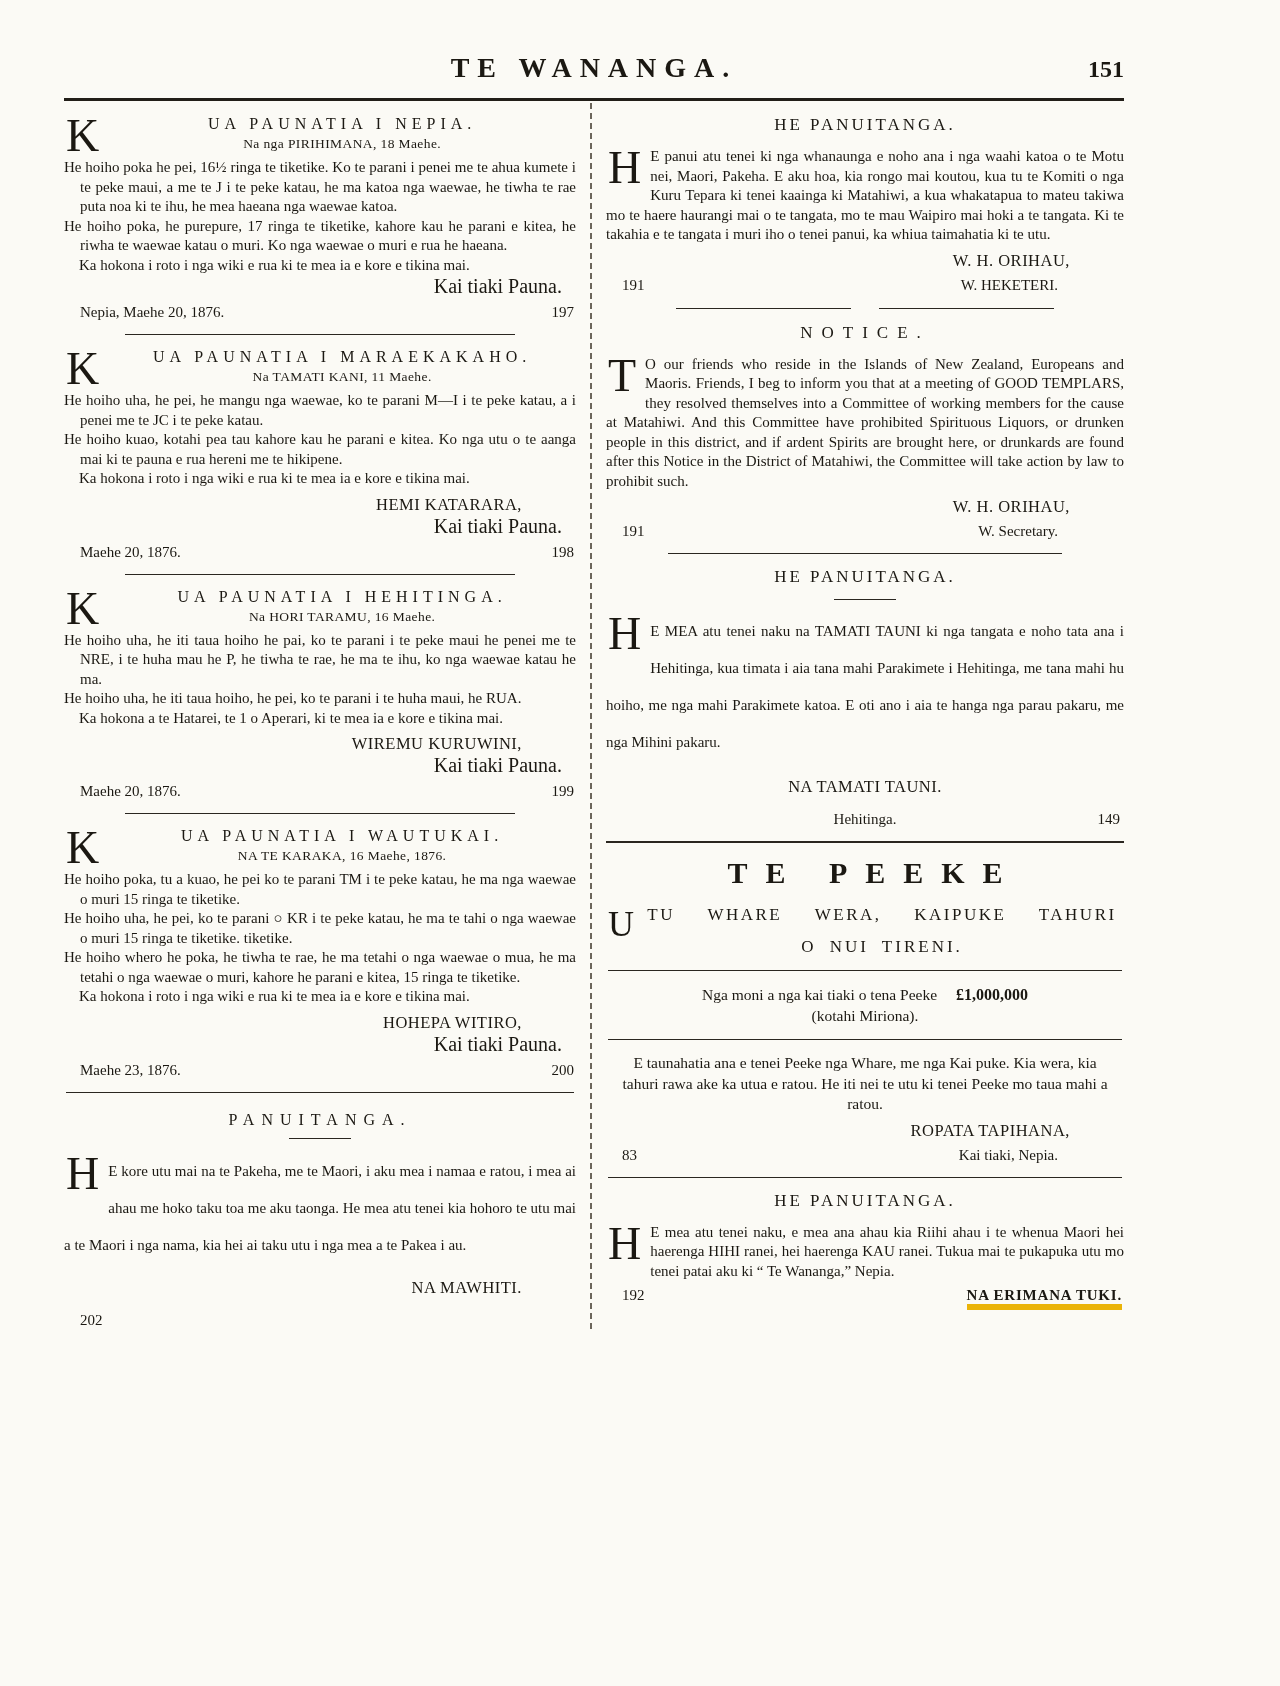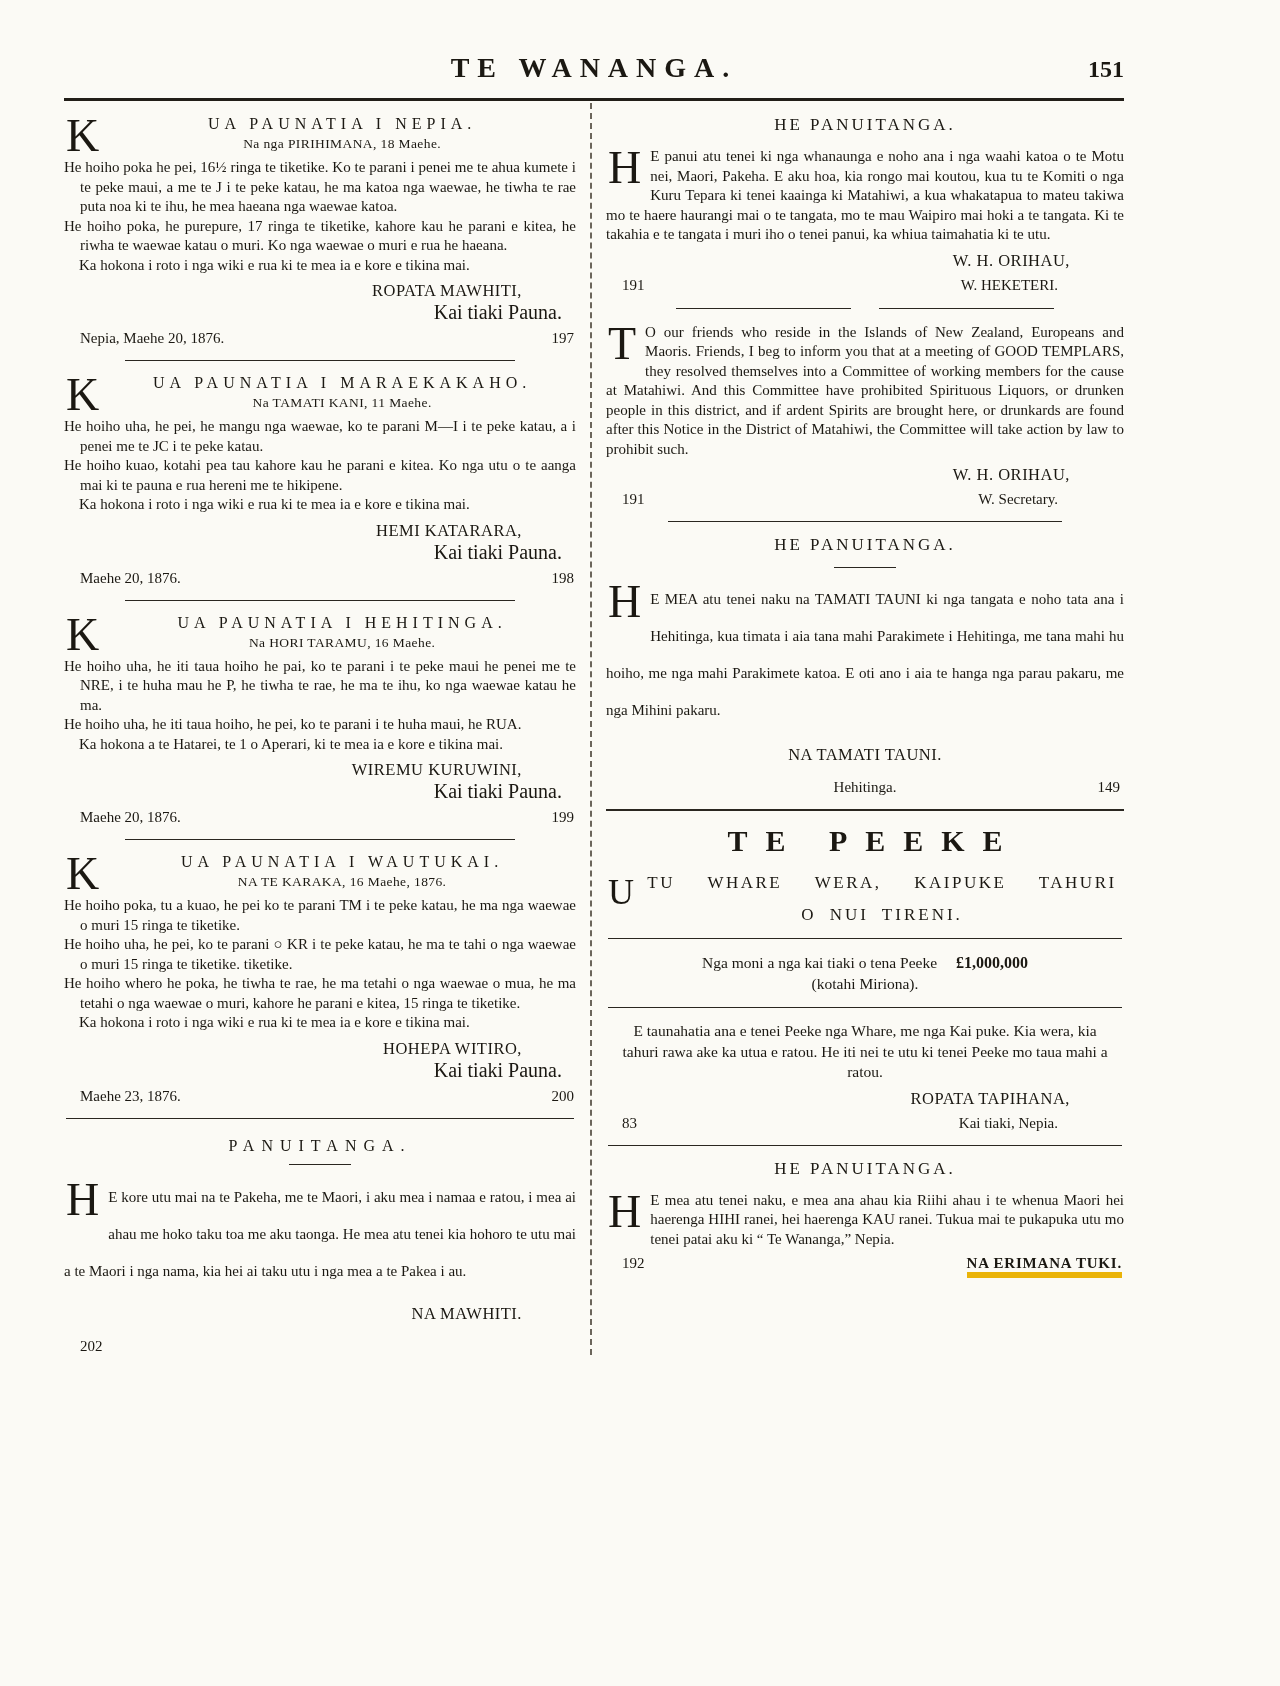--- a/index.html
+++ b/index.html
@@ -78,21 +78,20 @@
 
       <section>
         <div class="khead">
           <span class="dropcap">K</span>
           <div class="khead-l1">UA PAUNATIA I NEPIA.</div>
           <div class="khead-l2">Na nga PIRIHIMANA, 18 Maehe.</div>
         </div>
         <p class="body hang">He hoiho poka he pei, 16½ ringa te tiketike. Ko te parani i penei me te ahua kumete i te peke maui, a me te J i te peke katau, he ma katoa nga waewae, he tiwha te rae puta noa ki te ihu, he mea haeana nga waewae katoa.</p>
         <p class="body hang">He hoiho poka, he purepure, 17 ringa te tiketike, kahore kau he parani e kitea, he riwha te waewae katau o muri. Ko nga waewae o muri e rua he haeana.</p>
         <p class="body indent">Ka hokona i roto i nga wiki e rua ki te mea ia e kore e tikina mai.</p>
-        <div class="sig-name">ROPATA MAWHITI,</div>
         <div class="sig-role">Kai tiaki Pauna.</div>
         <div class="nfooter">
           <span>Nepia, Maehe 20, 1876.</span>
           <span>197</span>
         </div>
       </section>
       <div class="sep-inset"></div>
 
       <section>
         <div class="khead">
@@ -180,20 +179,21 @@
           <span>191</span>
           <span class="pr">W. HEKETERI.</span>
         </div>
       </section>
       <div class="sep-pair">
           <span></span>
           <span></span>
         </div>
 
       <section>
+        <div class="rhead wide">NOTICE.</div>
         <p class="body clearfix">
           <span class="dropcap">T</span>
           <span>O our friends who reside in the Islands of New Zealand, Europeans and Maoris. Friends, I beg to inform you that at a meeting of GOOD TEMPLARS, they resolved themselves into a Committee of working members for the cause at Matahiwi. And this Committee have prohibited Spirituous Liquors, or drunken people in this district, and if ardent Spirits are brought here, or drunkards are found after this Notice in the District of Matahiwi, the Committee will take action by law to prohibit such.</span>
         </p>
         <div class="sig-name">W. H. ORIHAU,</div>
         <div class="nfooter">
           <span>191</span>
           <span class="pr">W. Secretary.</span>
         </div>
       </section>

